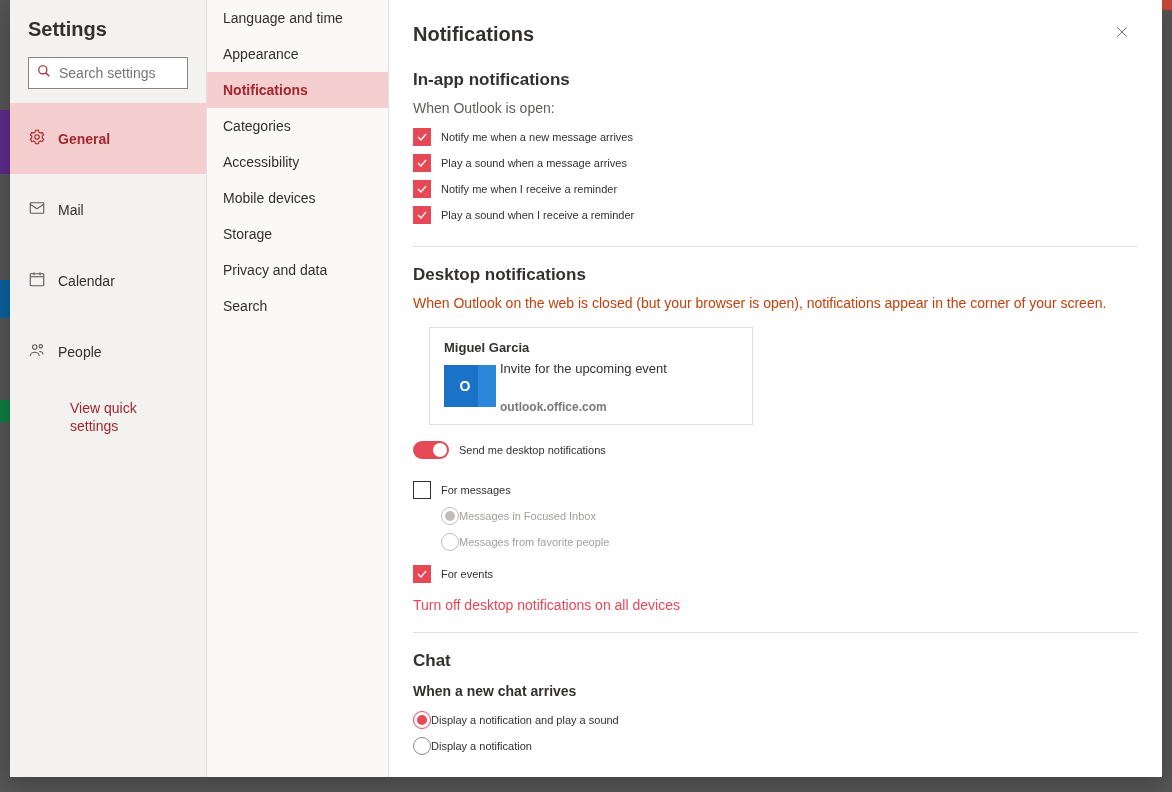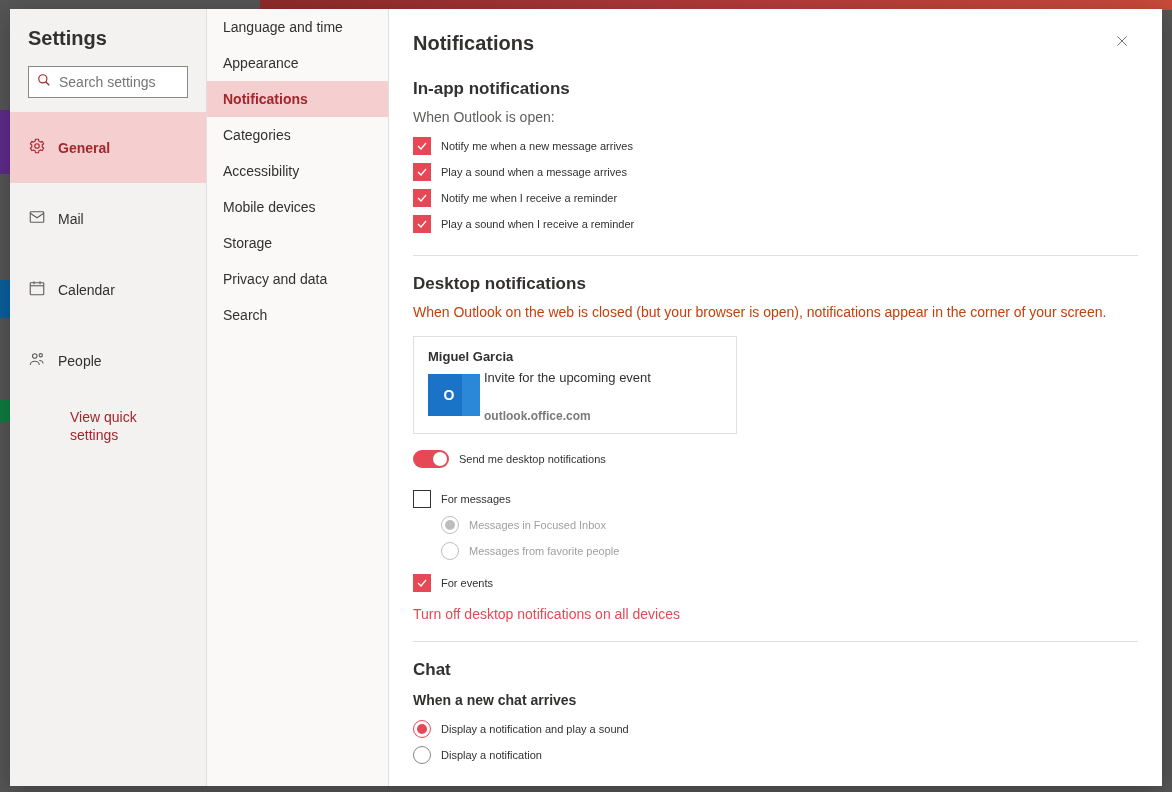--- a/index.html
+++ b/index.html
@@ -1,18 +1,18 @@
 <!DOCTYPE html>
 <html><head>
 <meta charset="utf-8">
 <style>
   * { box-sizing: border-box; margin: 0; padding: 0; font-family: "Segoe UI", Arial, sans-serif; }
   body { background: #555; width: 1172px; height: 792px; overflow: hidden; position: relative; }
   .bg-strip { position: absolute; top: 0; left: 260px; right: 0; height: 10px; background: linear-gradient(90deg,#8d2b2b,#b03a3a,#c84a3a); }
-  .panel { position: absolute; top: 9px; left: 10px; width: 1152px; height: 777px; background: #fff; box-shadow: 0 6px 24px rgba(0,0,0,.25); display: flex; }
+  .panel { position: absolute; top: 0; left: 10px; width: 1152px; height: 777px; background: #fff; box-shadow: 0 6px 24px rgba(0,0,0,.25); display: flex; }
   
   .col1 { width: 197px; background: #f3f2f1; border-right: 1px solid #e1dfdd; padding-top: 18px; display:flex; flex-direction:column; }
   .settings-title { font-size: 20px; font-weight:600; color:#323130; padding: 0 18px 16px; }
   .search-wrap { padding: 0 18px 14px; }
   .search-box { display:flex; align-items:center; border:1px solid #8a8886; background:#fff; height:32px; padding:0 8px; }
   .search-box svg { width:14px; height:14px; stroke:#a4262c; fill:none; stroke-width:2; }
   .search-box input { border:none; outline:none; font-size:14px; color:#605e5c; flex:1; padding-left:8px; background:transparent; }
   .cat-list { list-style:none; }
   .cat-item { display:flex; align-items:center; gap:12px; padding: 25px 18px; font-size:14px; color:#323130; cursor:pointer; }
   .cat-item.selected { background:#f5cfd0; color:#a4262c; font-weight:600; }
@@ -36,32 +36,32 @@
   .main-scroll::-webkit-scrollbar-thumb { background:#c8c6c4; }
   .section-title { font-size:17px; font-weight:600; color:#323130; margin-top: 4px; }
   .section-sub { font-size:14px; color:#605e5c; margin-top:10px; margin-bottom:8px; }
   .check-row { display:flex; align-items:center; gap:10px; padding:4px 0; }
   .chk { width:18px; height:18px; background:#e74856; display:flex; align-items:center; justify-content:center; flex-shrink:0; }
   .chk svg { width:12px; height:12px; stroke:#fff; stroke-width:2.5; fill:none; }
   .chk.unchecked { background:#fff; border:1px solid #323130; }
   .check-label, .radio-label, .toggle-label { font-size:11px; color:#323130; }
   .divider { border:none; border-top:1px solid #e1dfdd; margin:18px 0; }
   .desc { font-size:14px; color:#c2410c; margin-top:10px; }
-  .preview-card { margin-top:16px; width:324px; border:1px solid #e1dfdd; background:#fff; padding:12px 14px 10px; }
+  .preview-card { margin-top:16px; width:324px; border:1px solid #e1dfdd; background:#fff; padding:12px 14px 10px; margin-left:16px; }
   .preview-name { font-size:13px; font-weight:600; color:#323130; }
   .preview-body { display:flex; gap:14px; margin-top:6px; }
   .outlook-tile { width:42px; height:42px; background:#1a73c7; display:flex; align-items:center; justify-content:center; color:#fff; font-weight:700; font-size:16px; position:relative; margin-top:4px; }
   .outlook-tile::before { content:""; position:absolute; right:-10px; top:0; bottom:0; width:18px; background:#2b88d8; }
   .outlook-tile span { position:relative; z-index:1; background:#1a73c7; width:22px; height:22px; display:flex; align-items:center; justify-content:center; font-size:14px; }
   .preview-text { font-size:13px; color:#323130; }
   .preview-src { font-size:12px; color:#7a7a7a; margin-top:24px;font-weight:bold; }
   .toggle-row { display:flex; align-items:center; gap:10px; margin-top:16px; }
   .toggle { width:36px; height:18px; border-radius:10px; background:#e74856; position:relative; flex-shrink:0; }
   .toggle::after { content:""; position:absolute; right:2px; top:2px; width:14px; height:14px; background:#fff; border-radius:50%; }
-  .radio-row { display:flex; align-items:center; gap:10px; padding:4px 0; }
+  .radio-row { display:flex; align-items:center; padding:4px 0; }
   .radio-row.indent { padding-left: 28px; }
   .radio { width:18px; height:18px; border:1px solid #8a8886; border-radius:50%; display:flex; align-items:center; justify-content:center; flex-shrink:0; }
   .radio.disabled { opacity:0.55; }
   .radio.sel::after { content:""; width:10px; height:10px; background:#8a8886; border-radius:50%; }
   .radio.sel.accent { border-color:#e74856; }
   .radio.sel.accent::after { background:#e74856; }
   .radio-label.disabled { color:#a19f9d; }
   .link { color:#e74856; font-size:14px; text-decoration:none; display:inline-block; margin-top:10px; }
   .chat-sub { font-size:14px; font-weight:600; color:#323130; margin-top:12px; margin-bottom:8px; }
   

